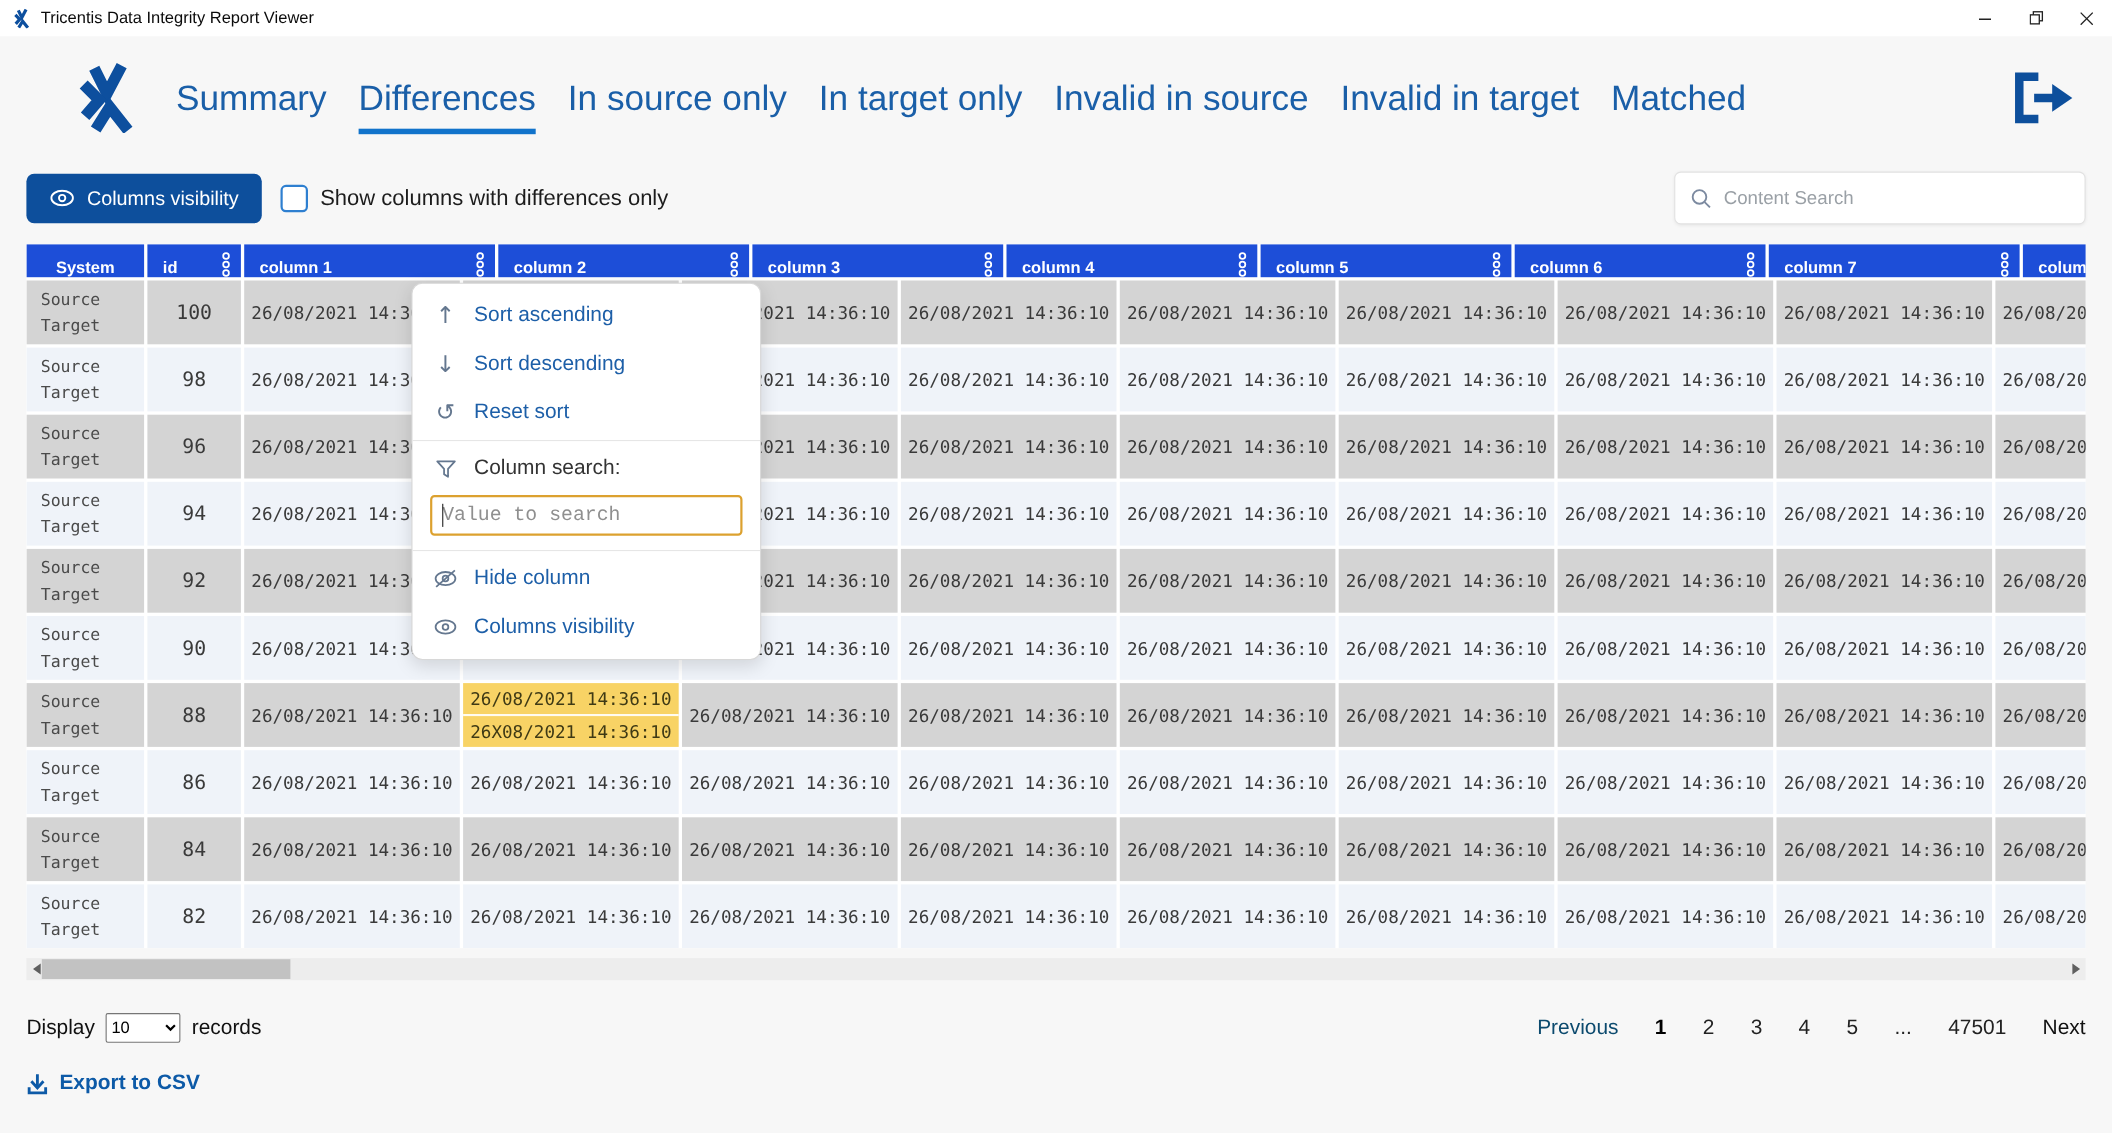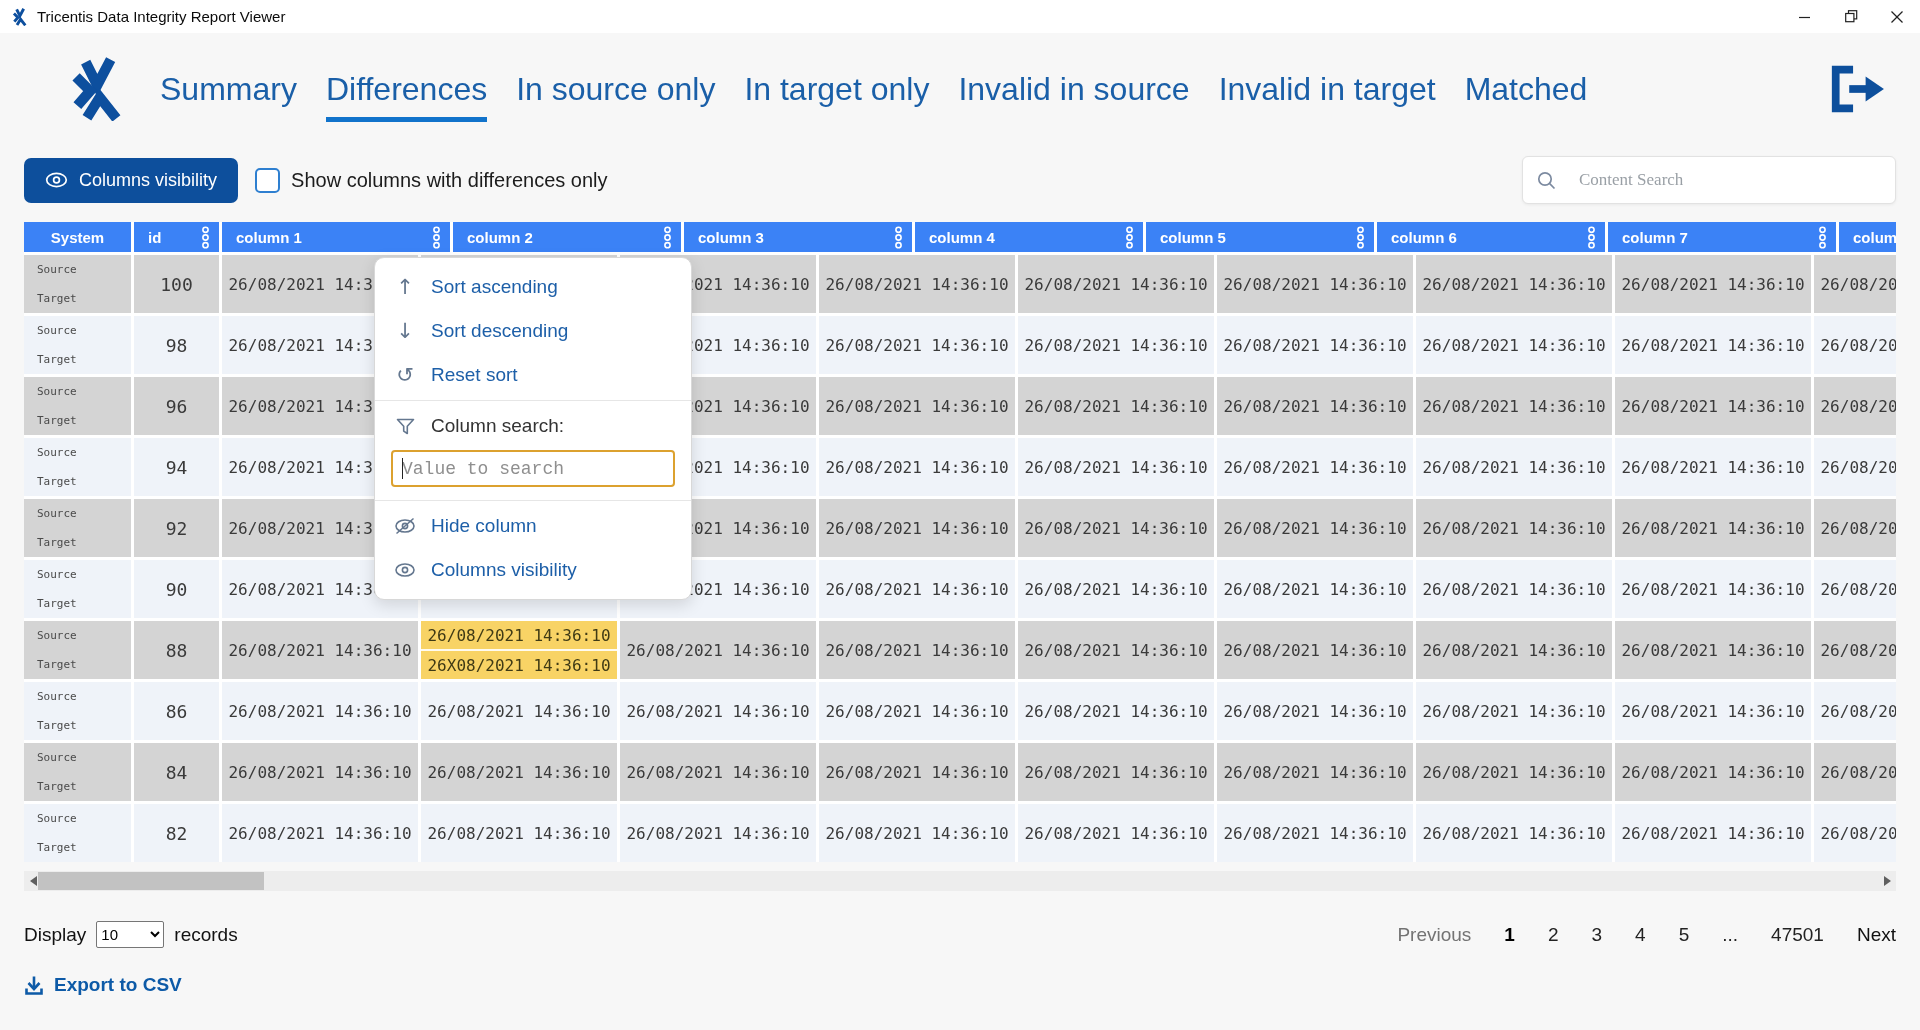--- a/index.html
+++ b/index.html
@@ -22,53 +22,53 @@
   .nav-tabs { display:flex; align-items:center; gap:29px; }
   .nav-tab { font-size:32px; color:#1a5fa8; padding:14px 0 9px 0; border-bottom:5px solid transparent; cursor:default; white-space:nowrap; }
   .nav-tab.active { border-bottom-color:#1173cb; }
   .nav-exit { margin-left:auto; display:flex; }
   
   .toolbar { display:flex; align-items:center; margin:12px 24px 0 24px; height:46px; }
   .btn-colvis { background:#0d4f9c; color:#fff; border:none; border-radius:7px; height:45px; padding:0 21px; display:flex; align-items:center; gap:11px; font-size:18px; font-family:"Liberation Sans",sans-serif; }
   .chk { width:25px; height:25px; background:#fff; border:2px solid #2e7fd0; border-radius:5px; margin:0 11px 0 17px; }
   .chk-label { font-size:20px; color:#1c1c1c; }
   .search-box { margin-left:auto; width:374px; height:48px; background:#fff; border:1px solid #e2e2e2; border-radius:6px; box-shadow:0 1px 3px rgba(0,0,0,.06); display:flex; align-items:center; padding:0 14px; gap:11px; }
-  .search-box input { border:none; outline:none; flex:1; font-size:17px; color:#7f1d1d; background:transparent; font-family:Liberation Serif, serif;margin-left:12px; }
+  .search-box input { border:none; outline:none; flex:1; font-size:17px; color:#7f1d1d; background:transparent; font-family:Liberation Sans, sans-serif; }
   .search-box input::placeholder { color:#9aa0a6; }
   
   .table-clip { margin:19px 0 0 24px; width:1872px; overflow:hidden; background:#ffffff; }
   .t-row { display:flex; gap:3px; width:1989px; margin-bottom:3px; }
   .t-row:last-child { margin-bottom:0; }
-  .hcell { background:#3b82f6; color:#fff; font-weight:bold; font-size:15px; height:30px; display:flex; align-items:center; flex:none; }
+  .hcell { background:#1d4ed8; color:#fff; font-weight:bold; font-size:15px; height:30px; display:flex; align-items:flex-end; flex:none; }
   .hcell.c-system { width:107px; justify-content:center; }
   .hcell.c-id { width:85px; padding:0 9px 0 14px; justify-content:space-between; }
   .hcell.c-data { width:228px; padding:0 9px 0 14px; justify-content:space-between; }
   .kebab { display:flex; }
   .d-row { height:58px; }
   .cell { flex:none; display:flex; align-items:center; justify-content:center; font-family:"DejaVu Sans Mono", monospace; font-size:16px; color:#3a3a3a; }
-  .cell.c-system { width:107px; flex-direction:column; align-items:flex-start; justify-content:space-between; padding:8px 0 8px 13px; font-size:11px; color:#4a4a4a; }
+  .cell.c-system { width:107px; flex-direction:column; align-items:flex-start; justify-content:space-between; padding:8px 0 8px 13px; font-size:15px; color:#4a4a4a; }
   .cell.c-id { width:85px; font-size:18px; }
   .cell.c-data { width:196px; }
   .t-row.grey .cell { background:#d4d4d4; }
   .t-row.light .cell { background:#eff3f9; }
   .t-row .cell.diff { background:transparent; flex-direction:column; justify-content:stretch; padding:0; }
   .diff-half { flex:1; width:100%; display:flex; align-items:center; justify-content:center; background:#f8d365; color:#3f3a15; }
   .diff-half.src { border-bottom:2px solid rgba(255,255,255,.9); }
   
   .hscroll { margin:9px 24px 0 24px; height:20px; background:#ededed; position:relative; }
   .sb-arrow { position:absolute; top:0; width:14px; height:20px; display:flex; align-items:center; justify-content:center; }
   .sb-arrow.left { left:2px; } .sb-arrow.right { right:2px; }
   .tri-l { width:0; height:0; border-top:5px solid transparent; border-bottom:5px solid transparent; border-right:7px solid #5f5f5f; }
   .tri-r { width:0; height:0; border-top:5px solid transparent; border-bottom:5px solid transparent; border-left:7px solid #5f5f5f; }
   .sb-thumb { position:absolute; left:14px; top:1px; width:226px; height:18px; background:#c2c2c2; }
   
   .footer { margin:30px 24px 0 24px; display:flex; align-items:center; font-size:19px; color:#111; }
   .footer select { width:68px; height:27px; margin:0 10px; font-size:15px; font-family:"Liberation Sans",sans-serif; border:1px solid #767676; border-radius:2px; background:#fff; }
   .pagination { margin-left:auto; display:flex; align-items:center; gap:33px; font-size:19px; color:#222; }
-  .pg-prev { color:#737373; }
+  .pg-prev { color:#0c4a6e; }
   .pg-num.current { font-weight:bold; color:#000; }
   .pg-next { color:#111; }
   .export { margin:26px 24px 0 24px; display:flex; align-items:center; gap:10px; color:#0d5aa7; font-weight:bold; font-size:19px; width:max-content; }
   
   .ctx-menu { position:absolute; left:374px; top:257px; width:318px; background:#fff; border:1px solid #d8d8d8; border-radius:10px; box-shadow:0 5px 16px rgba(0,0,0,.13); padding:7px 0; z-index:20; }
   .mi { height:44px; display:flex; align-items:center; gap:14px; padding:0 18px; font-size:19px; color:#1d5fa8; }
   .mi.plain { color:#333; }
   .mi .mi-ico { width:24px; display:flex; justify-content:center; color:#64778f; font-size:21px; font-family:"DejaVu Sans",sans-serif; }
   .menu-sep { height:1px; background:#e6e6e6; margin:3px 0; }
   .filter-wrap { padding:2px 16px 10px 16px; position:relative; }

